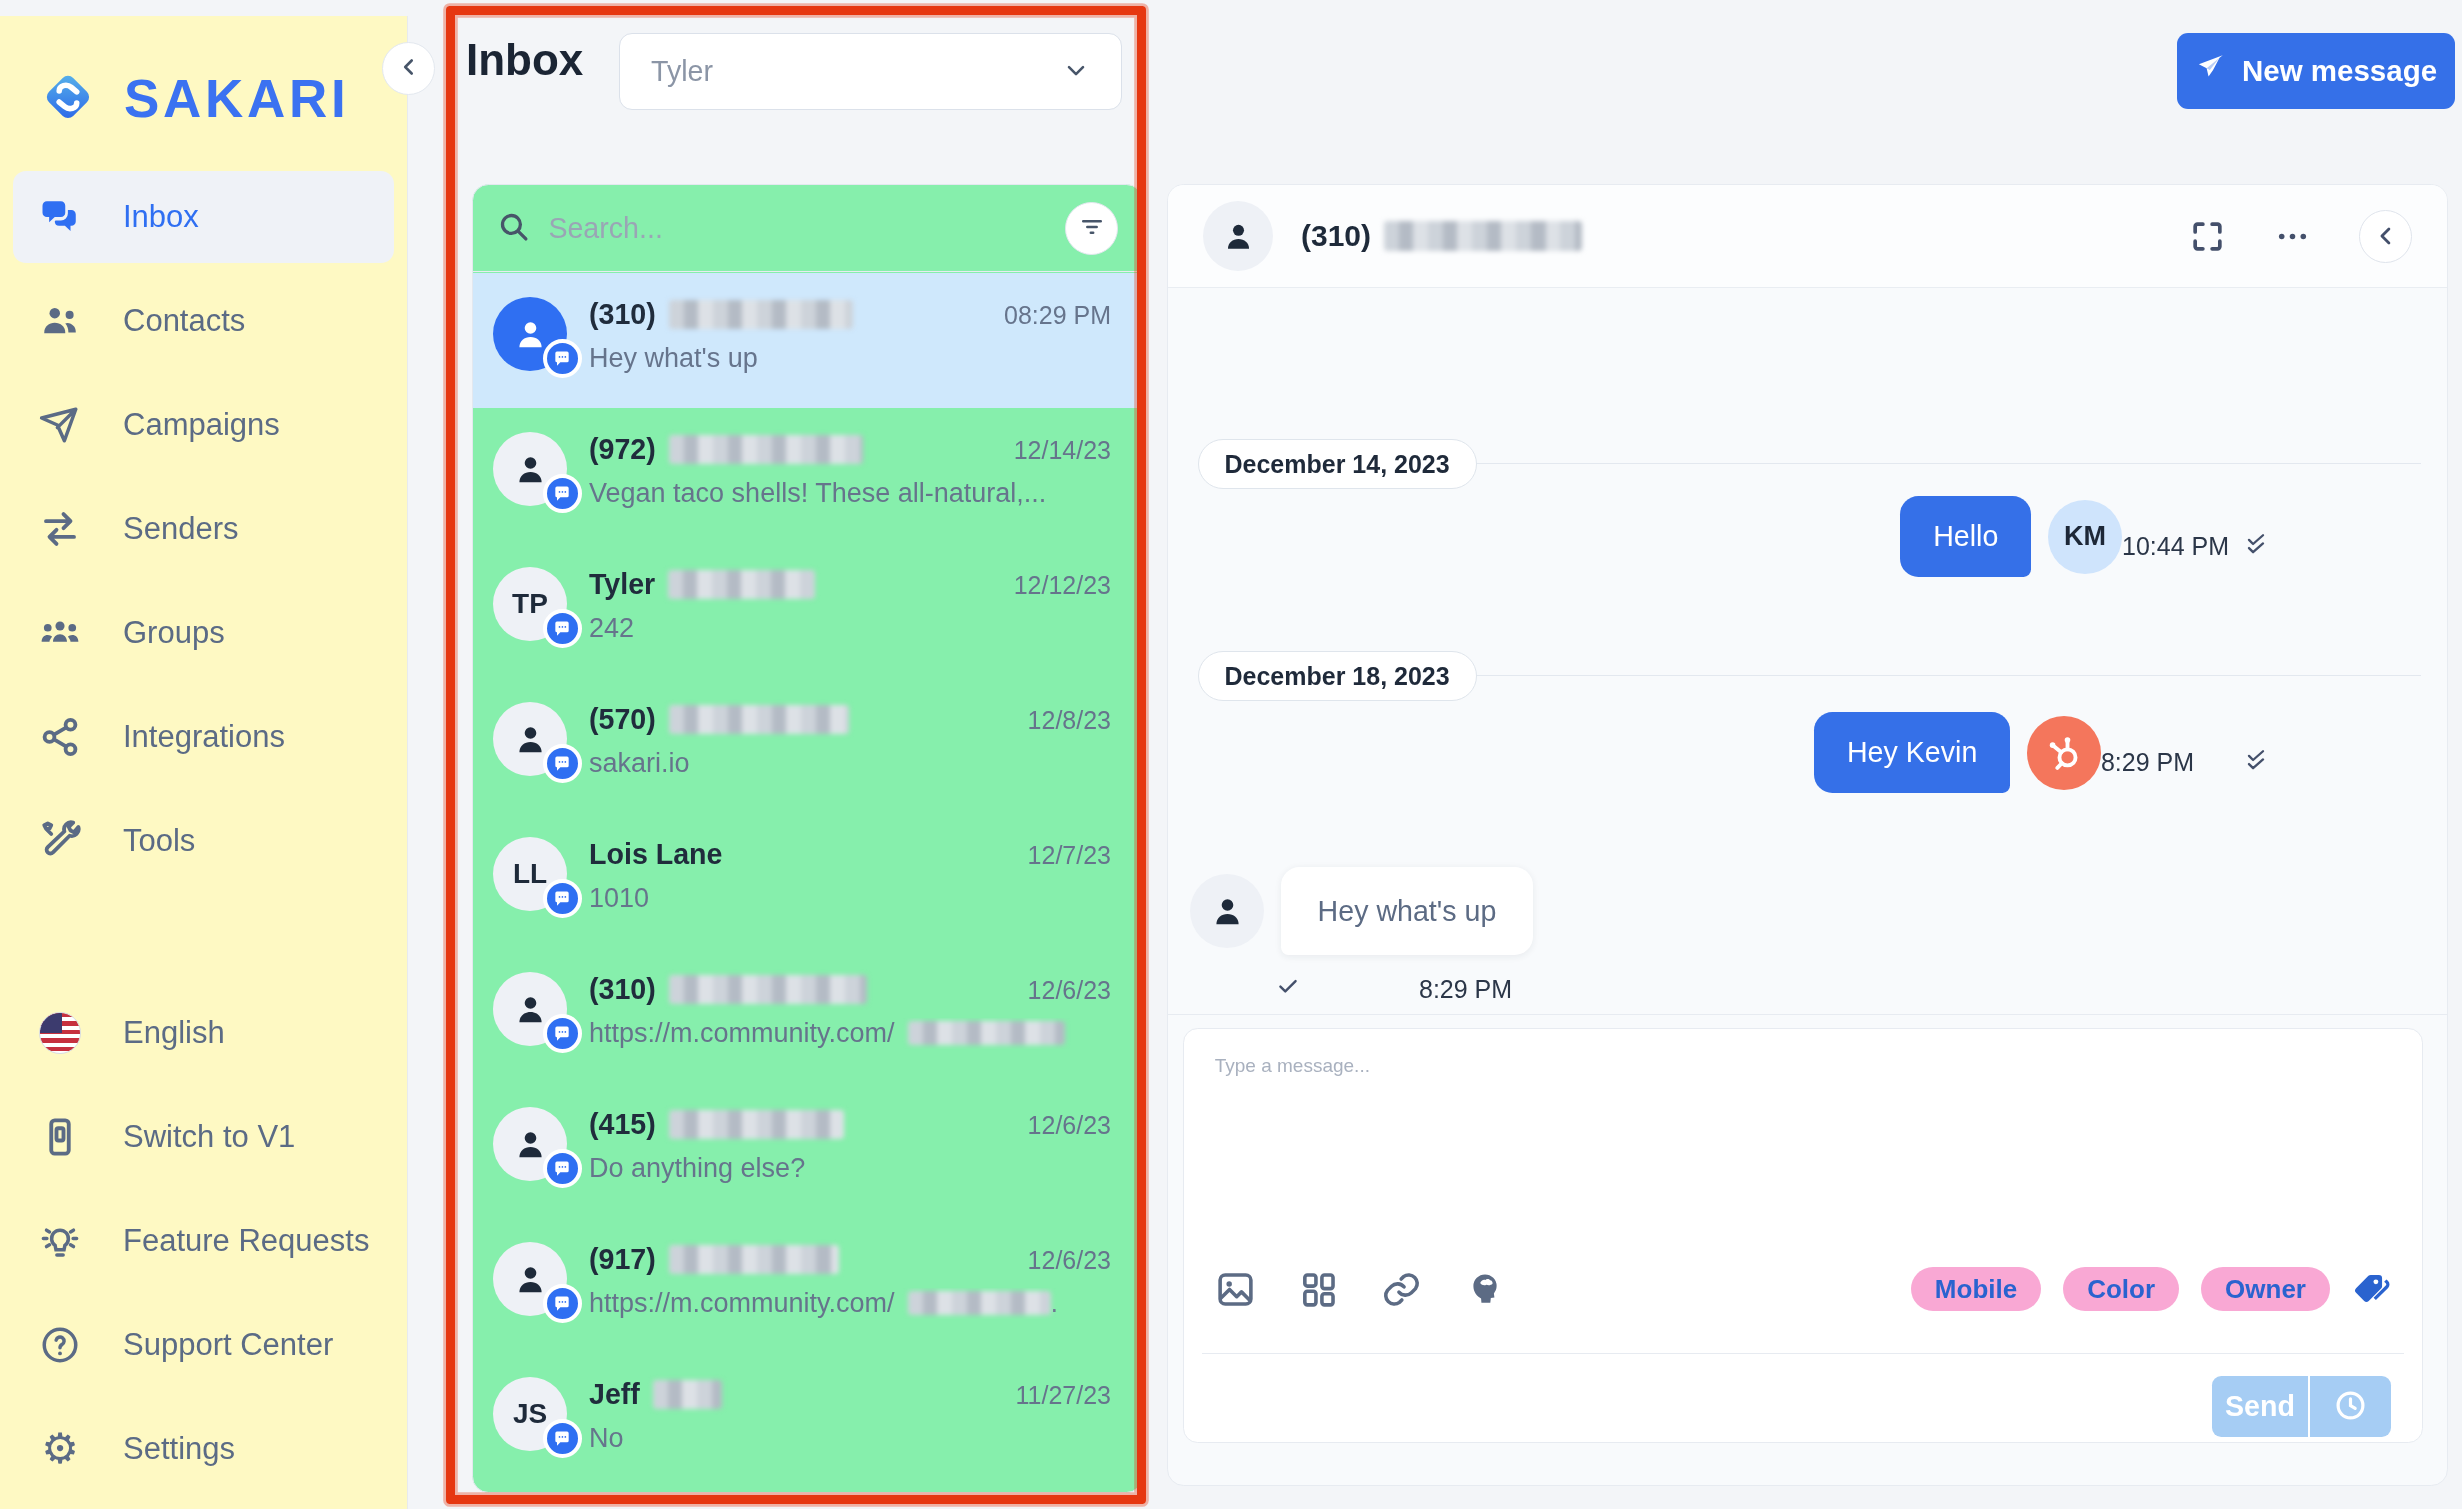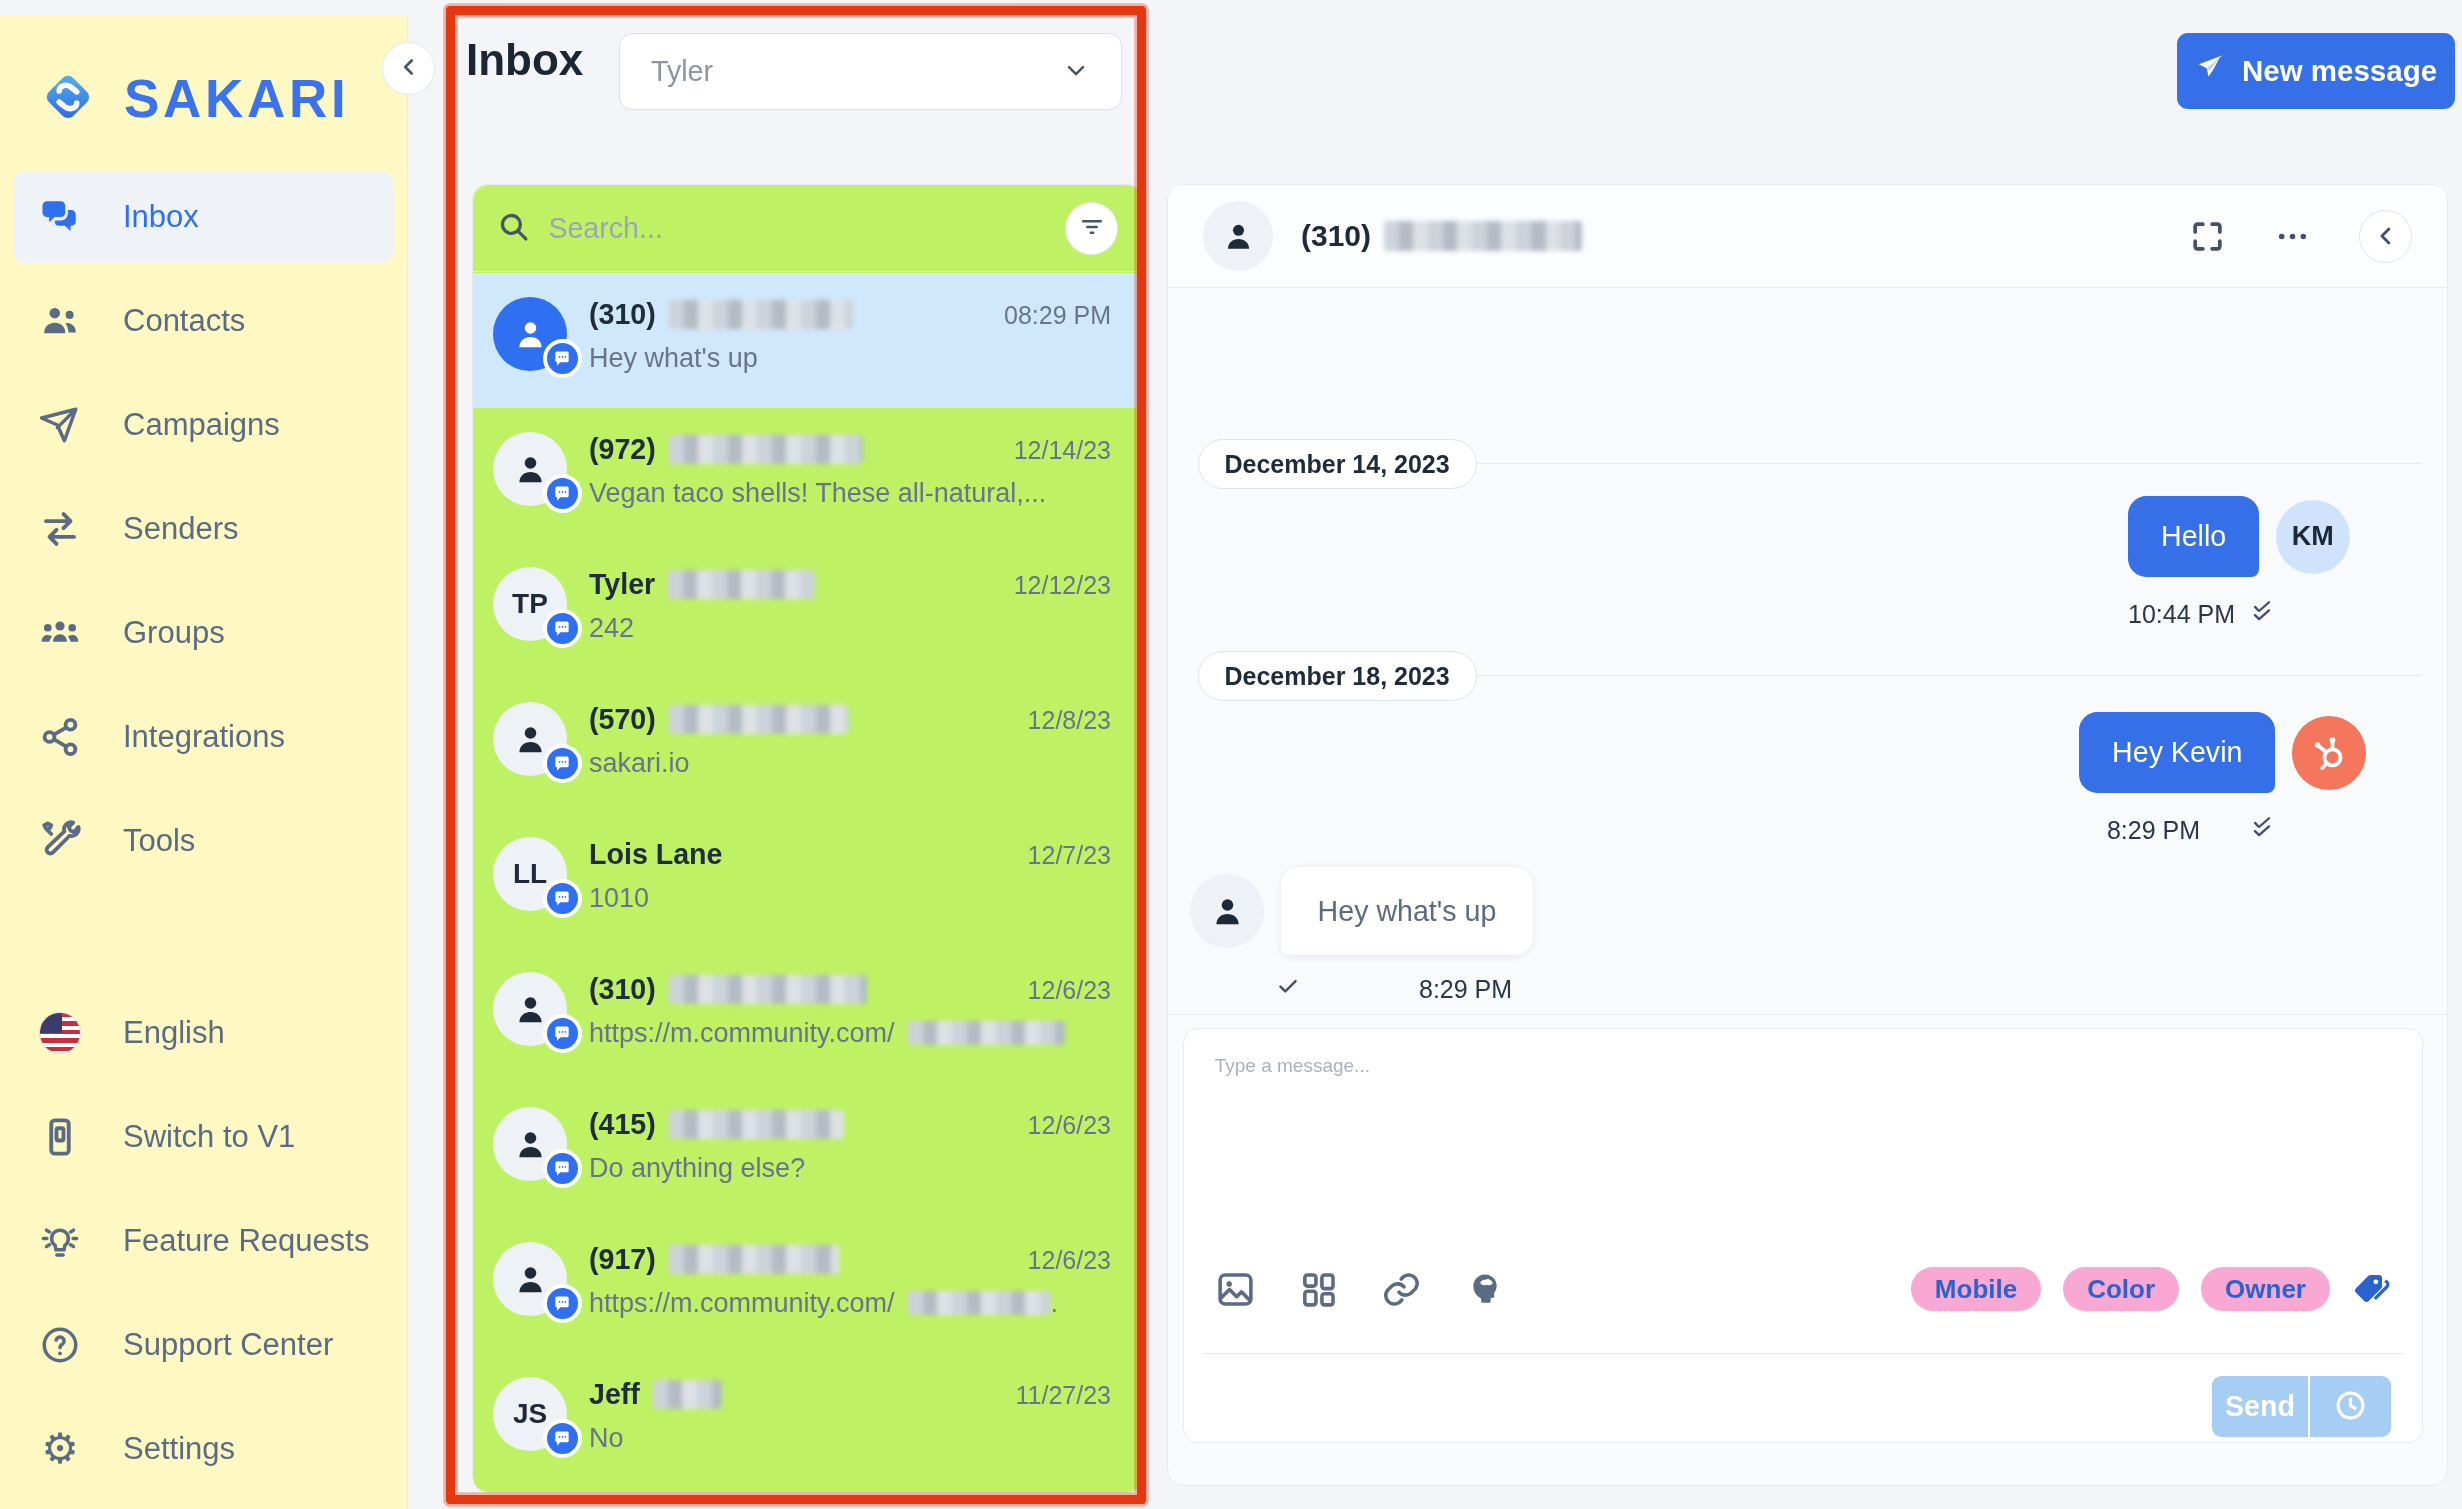--- a/index.html
+++ b/index.html
@@ -22,21 +22,21 @@
   .collapse-btn{position:absolute;left:382px;top:42px;width:53px;height:53px;border-radius:50%;background:#fff;border:1.8px solid #e3e8ef;display:flex;align-items:center;justify-content:center;z-index:6;cursor:pointer}
 
   
   .page-title{position:absolute;left:466px;top:35px;font-size:44px;font-weight:800;color:#1b2534;z-index:3}
   .mbox-select{position:absolute;left:619px;top:33px;width:503px;height:77px;background:#fff;border:1.8px solid #dbe1ea;border-radius:13px;display:flex;align-items:center;padding:0 31px;z-index:3;cursor:pointer}
   .mbox-value{font-size:28.6px;color:#8b95a6}
   .mbox-select .chev{margin-left:auto}
   .new-msg{position:absolute;left:2177px;top:33px;width:278px;height:76px;border-radius:11px;background:#3570e8;color:#fff;display:flex;align-items:center;justify-content:center;gap:16px;font-size:29.5px;font-weight:600;z-index:3;cursor:pointer}
 
   
-  .list-panel{position:absolute;left:472px;top:184px;width:671px;height:1309px;background:#bef264;border:1.8px solid #e3e8ef;border-radius:16.6px;z-index:2;overflow:hidden}
+  .list-panel{position:absolute;left:472px;top:184px;width:671px;height:1309px;background:#86efac;border:1.8px solid #e3e8ef;border-radius:16.6px;z-index:2;overflow:hidden}
   .search-row{height:87px;border-bottom:1.8px solid #e7ebf1;display:flex;align-items:center;padding:0 24px;gap:18.4px}
   .search-input{flex:1;border:none;outline:none;font-size:28.6px;color:#1e2a3a;background:transparent;font-family:"Liberation Sans",sans-serif}
   .search-input::placeholder{color:#9aa5b5}
   .filter-btn{width:53px;height:53px;border-radius:50%;border:1.8px solid #e2e7ee;background:#fff;display:flex;align-items:center;justify-content:center;flex:none;cursor:pointer}
   .conv-list{position:absolute;top:88px;bottom:0;left:0;right:0;overflow:hidden}
   .conv-item{position:relative;height:135px;display:flex;gap:22px;padding:24px 28px 0 20px;cursor:pointer}
   .conv-item.selected{background:#cfe8fc}
   .avatar{width:74px;height:74px;border-radius:50%;background:#eef1f6;color:#1e2a3a;font-weight:600;font-size:28px;display:flex;align-items:center;justify-content:center;position:relative;flex:none}
   .avatar.blue{background:#2f6ff2;color:#fff}
   .avatar svg{width:41px;height:41px}
@@ -56,21 +56,21 @@
   .thread-header{height:103px;display:flex;align-items:center;gap:28px;padding:0 35px;border-bottom:1.8px solid #e9edf2;background:#fcfdfe}
   .t-avatar{width:70px;height:70px;border-radius:50%;background:#eef1f6;display:flex;align-items:center;justify-content:center;flex:none}
   .t-avatar svg{width:39px;height:39px}
   .thread-title{font-size:30px;font-weight:600;color:#1e2a3a;display:flex;align-items:center}
   .t-actions{margin-left:auto;display:flex;align-items:center;gap:48px}
   .icon-btn{display:flex;align-items:center;justify-content:center;cursor:pointer}
   .chev-circle{width:53px;height:53px;border-radius:50%;border:1.8px solid #dfe4ec;background:#fff;display:flex;align-items:center;justify-content:center;cursor:pointer}
   .thread-body{position:absolute;top:103px;left:0;right:0;height:726px}
   .date-chip{position:absolute;height:50px;display:flex;align-items:center;padding:0 26px;background:#fff;border:1.8px solid #dfe5ec;border-radius:921px;font-size:25px;font-weight:600;color:#1f2a3a;z-index:2}
   .date-line{position:absolute;border-top:1.8px solid #e3e8ef;right:26px}
-  .msg-out{position:absolute;right:81px;display:flex;flex-direction:column}
+  .msg-out{position:absolute;right:87px;display:flex;flex-direction:row}
   .msg-row{display:flex;align-items:center;gap:16.6px}
   .bubble-out{height:81px;display:flex;align-items:center;padding:0 33px;background:#3570e8;color:#fff;font-size:28.6px;border-radius:18.4px 18.4px 7.4px 18.4px}
   .m-avatar{width:74px;height:74px;border-radius:50%;display:flex;align-items:center;justify-content:center;font-size:27px;font-weight:600;flex:none}
   .m-avatar.km{background:#cfe4fc;color:#1d2737}
   .m-avatar.hub{background:#f4765c}
   .m-avatar.hub svg{width:42px;height:42px}
   .msg-meta-out{display:flex;align-items:center;justify-content:flex-end;gap:13px;margin-top:20px;padding-right:90px;font-size:25px;color:#2b3648}
   .msg-meta-out.wide{gap:48px}
   .msg-in{position:absolute;left:22px;display:flex;flex-direction:column}
   .bubble-in{height:88px;display:flex;align-items:center;padding:0 37px;background:#fff;color:#5c6b84;font-size:28.6px;border-radius:18.4px 18.4px 18.4px 7.4px;box-shadow:0 1.8px 7.4px rgba(25,39,62,.07)}

